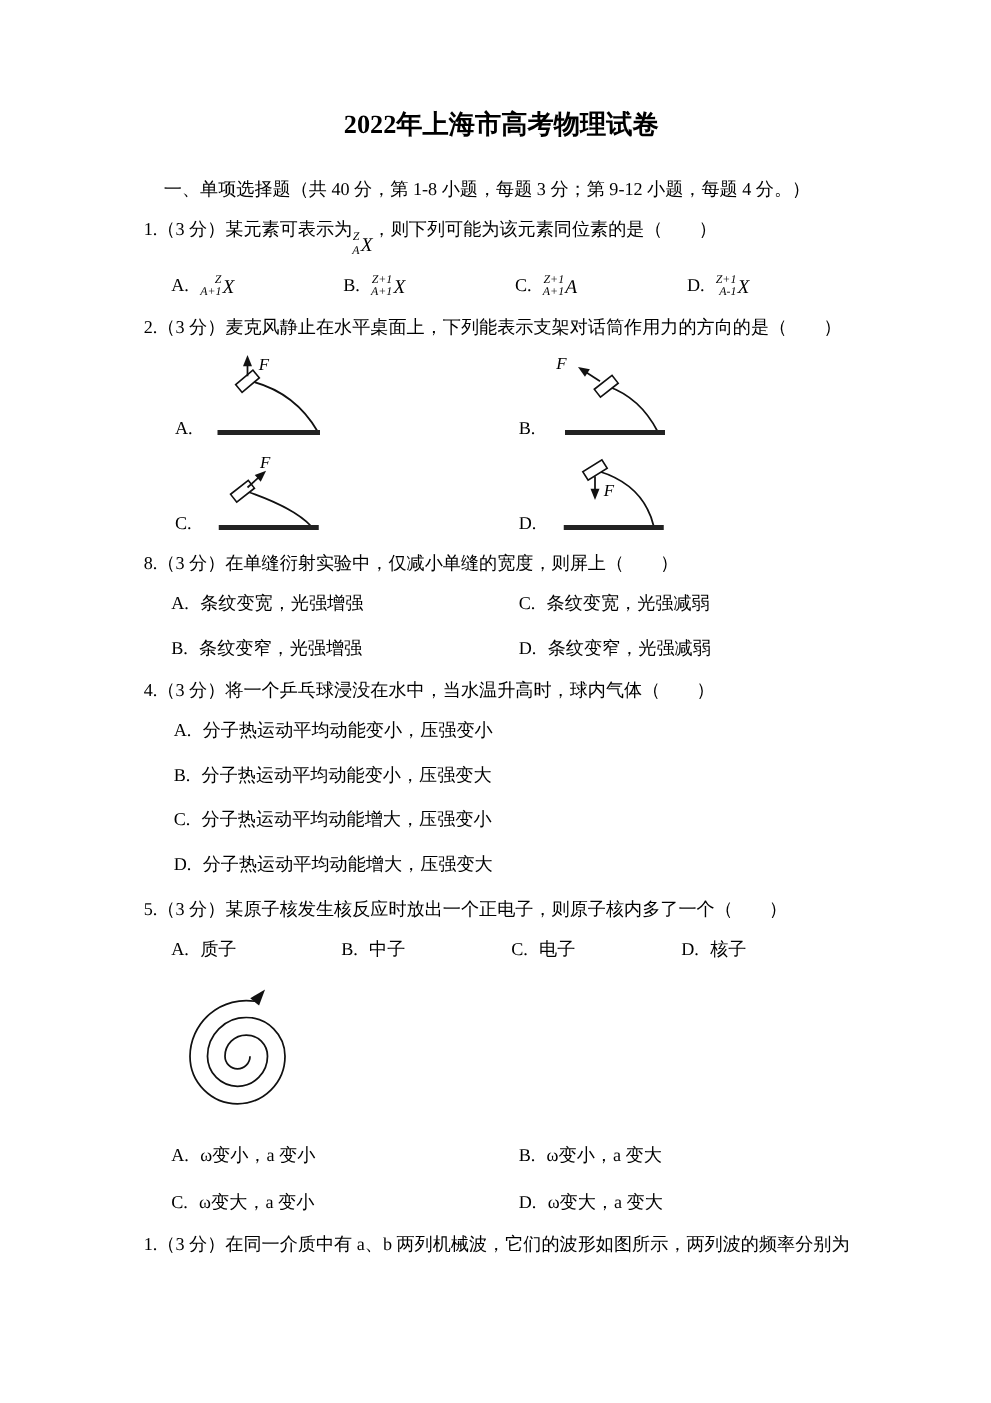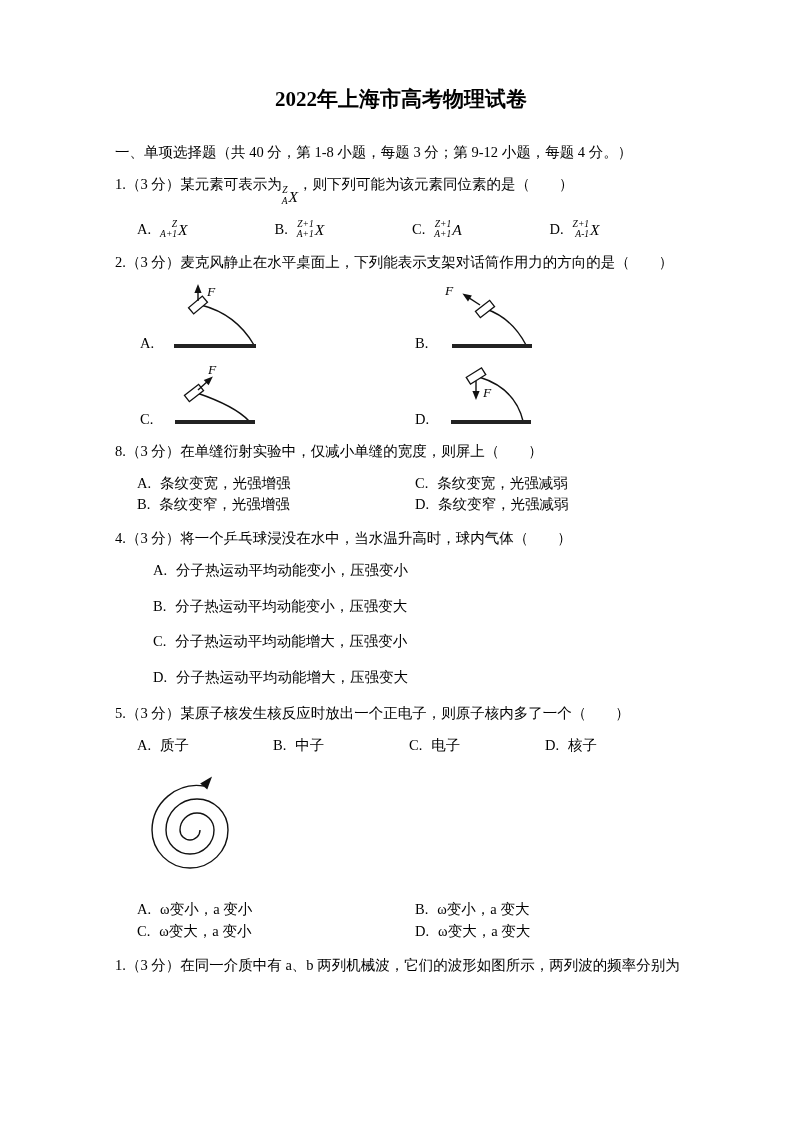--- a/index.html
+++ b/index.html
@@ -16,37 +16,38 @@
     color: #000;
     background: #fff;
     overflow: hidden;
   }
   .title {
     font-size: 21px;
     font-weight: 700;
     text-align: center;
     margin: 0 0 26px 0;
   }
-  .section-header { margin: 0 0 4px 0; }
+  .section-header { margin: 0 0 4px 16px; }
   .stem {
     margin: 11px 0 10px 0;
     padding-left: 22px;
     text-indent: -22px;
   }
   .opt-label { margin-right: 9px; }
   .options-row { display: flex; margin: 2px 0 6px 22px; }
   .options-row .opt { display: inline-flex; align-items: center; }
   .q1opts .opt { width: 139px; }
   .q5opts .opt { width: 136px; }
   .options-grid {
     display: grid;
     grid-template-columns: 278px auto;
+    row-gap: 15px;
     margin: 8px 0 12px 22px;
   }
-  .options-list { margin: 6px 0 12px 38px; }
+  .options-list { margin: 6px 0 12px 24px; }
   .options-list p { margin: 0 0 14px 0; }
   .nuclide { display: inline-flex; align-items: center; vertical-align: -4px; text-indent: 0; }
   .nuclide .scripts {
     display: inline-flex;
     flex-direction: column;
     align-items: flex-end;
     font-size: 9.5px;
     line-height: 1.15;
     margin-right: 1px;
     font-style: italic;

